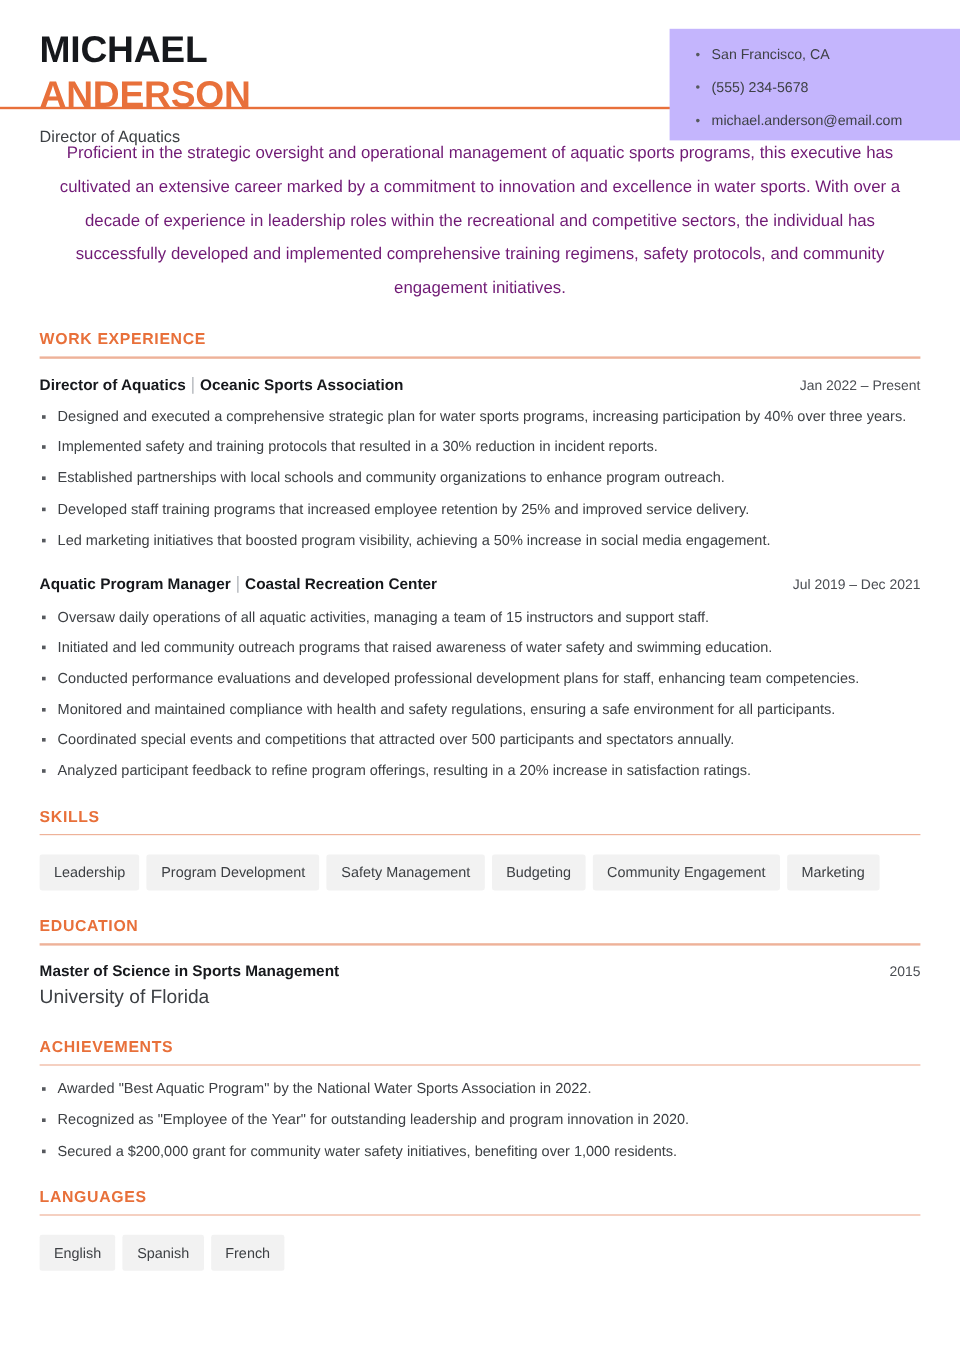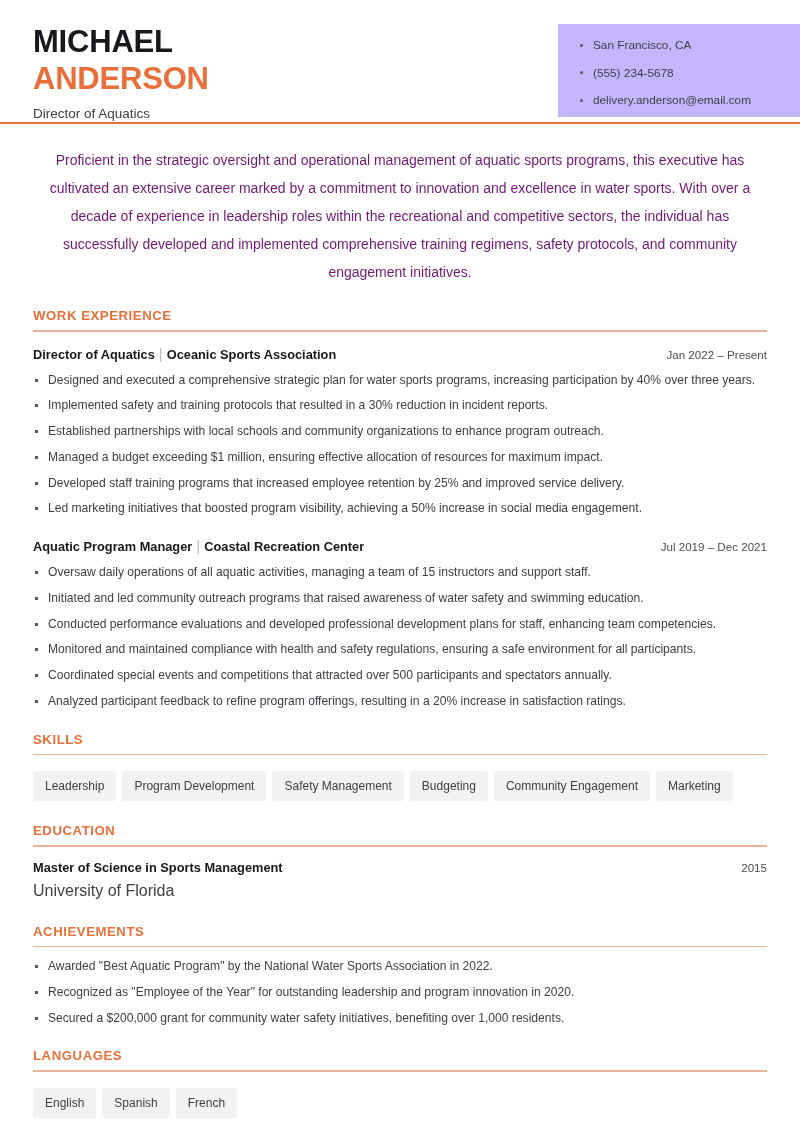--- a/index.html
+++ b/index.html
@@ -12,21 +12,21 @@
     height: 1130px;
     font-family: "Liberation Sans", sans-serif;
     color: #333333;
     overflow: hidden;
     position: relative;
   }
 
   
   .header {
     position: relative;
-    height: 122px;
+    height: 89px;
   }
   .header-left {
     position: absolute;
     left: 33px;
     top: 24px;
   }
   .name-first,
   .name-last {
     font-size: 31px;
     font-weight: bold;
@@ -199,21 +199,21 @@
   <div class="header-left">
     <span class="name-first">MICHAEL</span>
     <span class="name-last">ANDERSON</span>
     <div class="job-title">Director of Aquatics</div>
   </div>
 
   <div class="contact-box">
     <ul class="contact-list">
       <li>San Francisco, CA</li>
       <li>(555) 234-5678</li>
-      <li>delivery.anderson@email.com</li>
+      <li>michael.anderson@email.com</li>
     </ul>
   </div>
 </div>
 <div class="header-rule"></div>
 
 <div class="content">
 
   <p class="summary">Proficient in the strategic oversight and operational management of aquatic sports programs, this executive has cultivated an extensive career marked by a commitment to innovation and excellence in water sports. With over a decade of experience in leadership roles within the recreational and competitive sectors, the individual has successfully developed and implemented comprehensive training regimens, safety protocols, and community engagement initiatives.</p>
 
   <div class="section">
@@ -222,21 +222,20 @@
 
     <div class="exp-block">
       <div class="entry-head">
         <div class="entry-title"><span>Director of Aquatics</span><span class="entry-sep">|</span><span>Oceanic Sports Association</span></div>
         <div class="entry-date">Jan 2022 – Present</div>
       </div>
       <ul class="bullets">
         <li>Designed and executed a comprehensive strategic plan for water sports programs, increasing participation by 40% over three years.</li>
         <li>Implemented safety and training protocols that resulted in a 30% reduction in incident reports.</li>
         <li>Established partnerships with local schools and community organizations to enhance program outreach.</li>
-        <li>Managed a budget exceeding $1 million, ensuring effective allocation of resources for maximum impact.</li>
         <li>Developed staff training programs that increased employee retention by 25% and improved service delivery.</li>
         <li>Led marketing initiatives that boosted program visibility, achieving a 50% increase in social media engagement.</li>
       </ul>
     </div>
 
     <div class="exp-block">
       <div class="entry-head">
         <div class="entry-title"><span>Aquatic Program Manager</span><span class="entry-sep">|</span><span>Coastal Recreation Center</span></div>
         <div class="entry-date">Jul 2019 – Dec 2021</div>
       </div>

